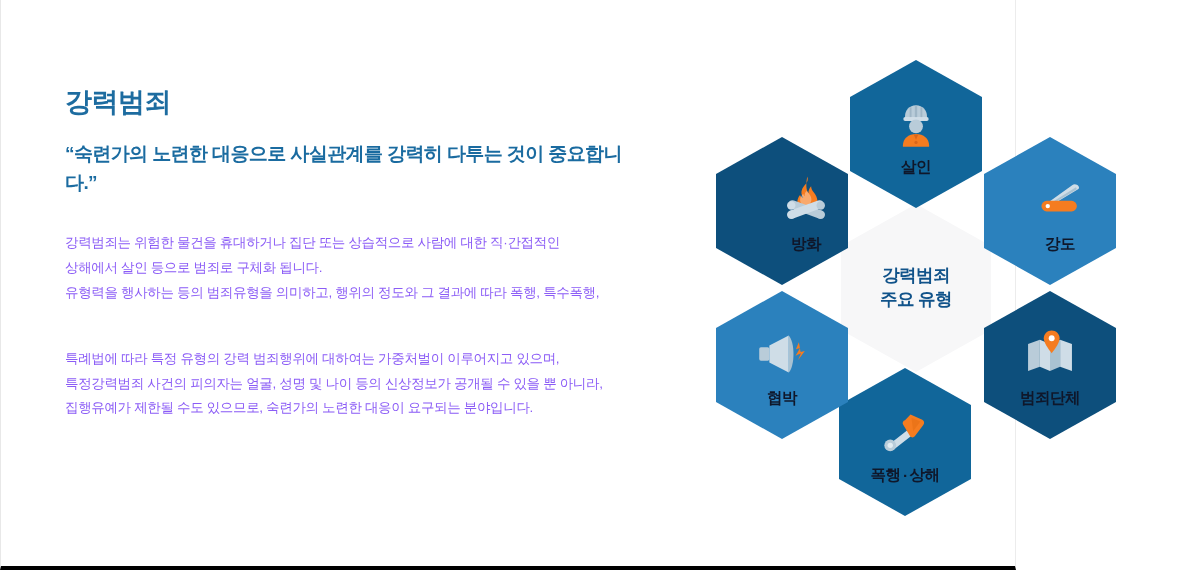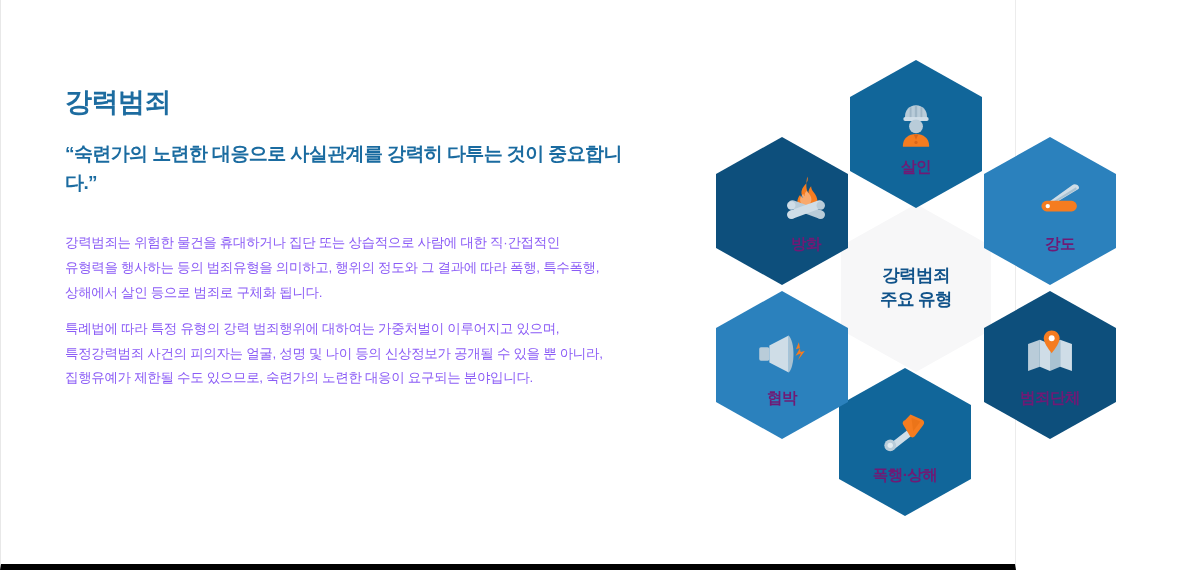--- a/index.html
+++ b/index.html
@@ -9,21 +9,21 @@
     background:#ffffff;
     font-family:"Liberation Sans","DejaVu Sans",sans-serif;
     overflow:hidden;
   }
   #page {
     position:relative;
     width:1016px; height:570px;
     background:#ffffff;
     border-left:1px solid #e8e8e8;
     border-right:1px solid #ececec;
-    border-bottom:6px solid #000000;
+    border-bottom:4px solid #000000;
   }
 
   
   .left-col {
     position:absolute;
     left:64px; top:86px;
     width:600px;
   }
   .page-title {
     font-size:27px;
@@ -41,21 +41,21 @@
     letter-spacing:-0.6px;
     max-width:580px;
   }
   .body-block {
     margin-top:34px;
     font-size:13.5px;
     color:#8b5cf6;
     line-height:1.82;
     letter-spacing:-0.35px;
   }
-  .body-block + .body-block { margin-top:12px; }
+  .body-block + .body-block { margin-top:42px; }
   .body-line { display:block; white-space:nowrap; }
 
   
   .hex-diagram {
     position:absolute;
     left:700px; top:55px;
     width:430px; height:450px;
   }
   .hex {
     position:absolute;
@@ -83,25 +83,26 @@
   }
   .hex-icon {
     width:54px; height:54px;
     display:flex;
     align-items:center;
     justify-content:center;
     margin-bottom:7px;
   }
   .hex-icon svg { width:100%; height:100%; display:block; }
   .hex-label {
-    color:#701a75;
+    color:#0f172a;
     font-size:15.5px;
     font-weight:bold;
     letter-spacing:-0.5px;
     white-space:nowrap;
+    font-family:Liberation Mono, monospace;
   }
 
   
   .hex-center { width:150px; height:168px; }
   .hex-center .hex-shape { border-radius:16px; }
   .hex-center .hex-inner { padding-top:0; }
   .center-label {
     color:#11538a;
     font-size:17.5px;
     font-weight:bold;
@@ -126,22 +127,22 @@
 <div id="page">
 
   <div class="left-col">
 
     <h1 class="page-title">강력범죄</h1>
 
     <p class="quote">“숙련가의 노련한 대응으로 사실관계를 강력히 다투는 것이 중요합니다.”</p>
 
     <div class="body-block">
       <span class="body-line">강력범죄는 위험한 물건을 휴대하거나 집단 또는 상습적으로 사람에 대한 직·간접적인</span>
+      <span class="body-line">상해에서 살인 등으로 범죄로 구체화 됩니다.</span>
       <span class="body-line">유형력을 행사하는 등의 범죄유형을 의미하고, 행위의 정도와 그 결과에 따라 폭행, 특수폭행,</span>
-      <span class="body-line">상해에서 살인 등으로 범죄로 구체화 됩니다.</span>
     </div>
 
     <div class="body-block">
       <span class="body-line">특례법에 따라 특정 유형의 강력 범죄행위에 대하여는 가중처벌이 이루어지고 있으며,</span>
       <span class="body-line">특정강력범죄 사건의 피의자는 얼굴, 성명 및 나이 등의 신상정보가 공개될 수 있을 뿐 아니라,</span>
       <span class="body-line">집행유예가 제한될 수도 있으므로, 숙련가의 노련한 대응이 요구되는 분야입니다.</span>
     </div>
 
   </div>
 

